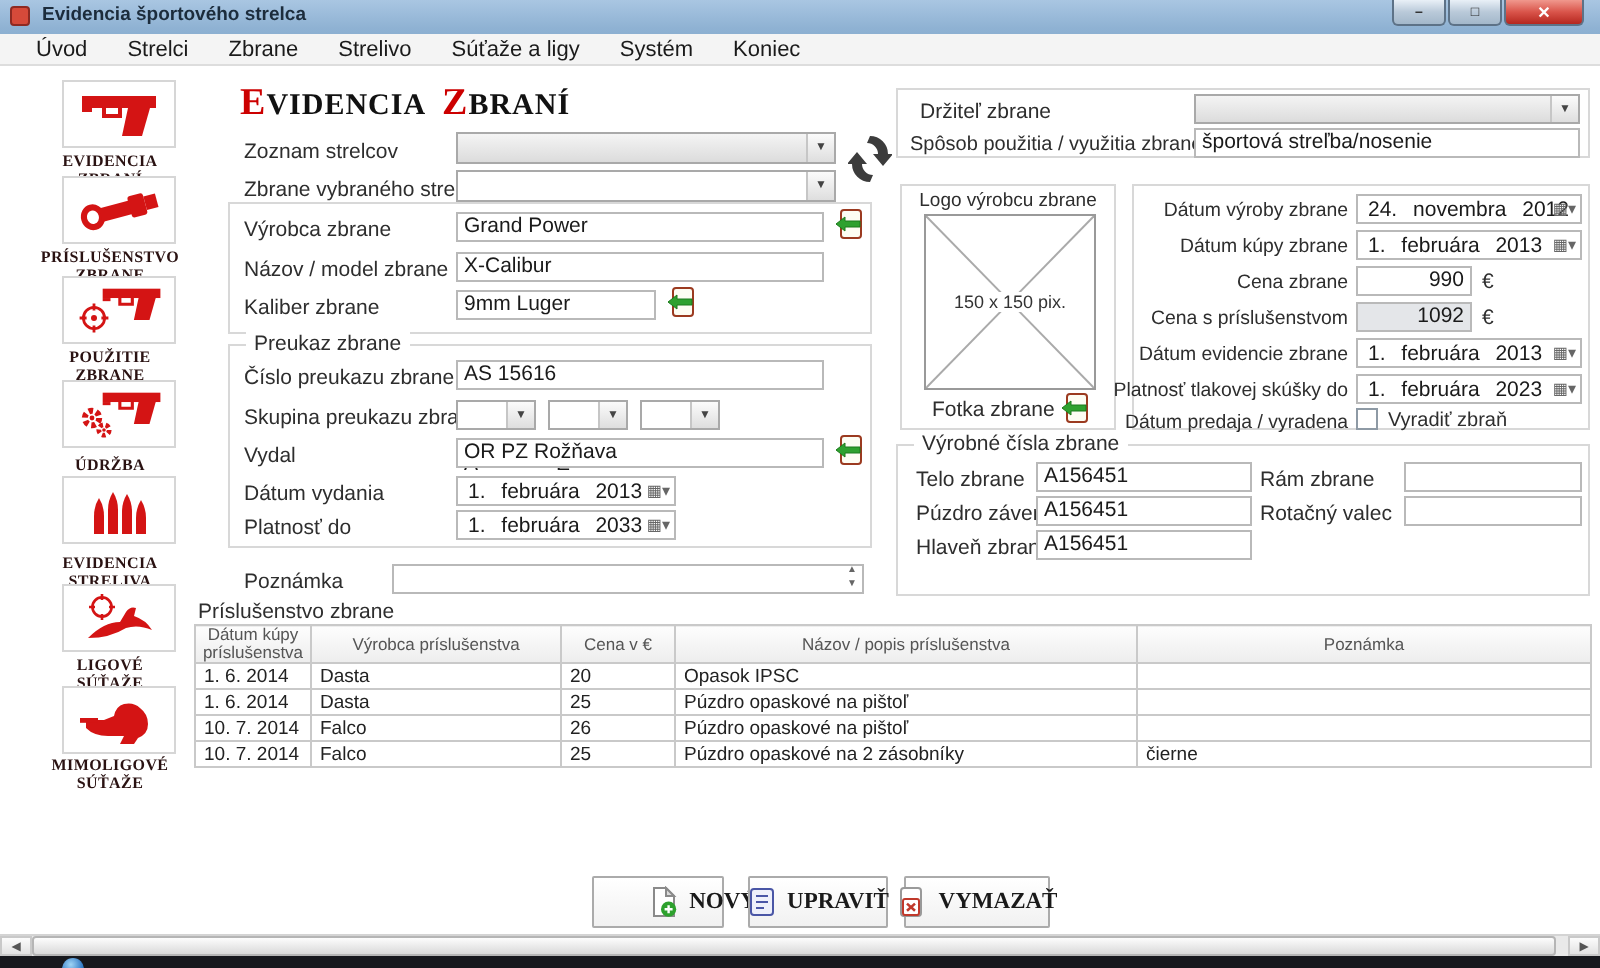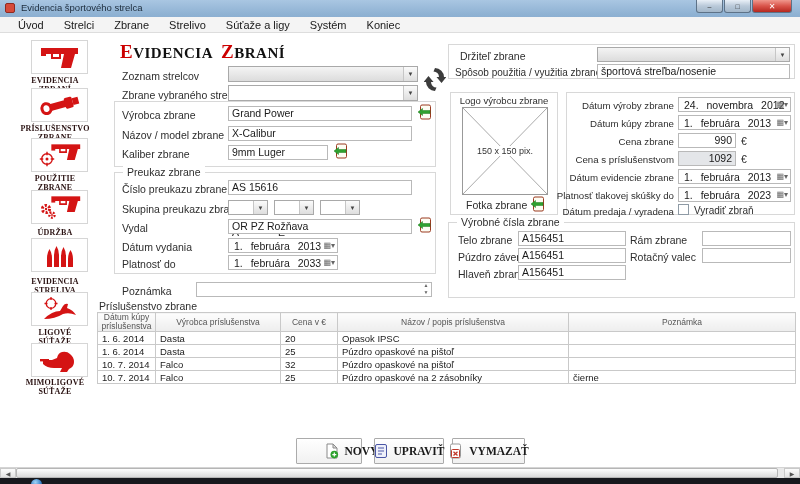--- a/index.html
+++ b/index.html
@@ -2,21 +2,21 @@
 <html><head>
 <meta charset="utf-8">
 <style>
   html,body{margin:0;padding:0;background:#555;}
   *{box-sizing:border-box;}
   .window{position:relative;width:800px;height:484px;background:#fff;overflow:hidden;
           font-family:"Liberation Sans",sans-serif;}
   
   .titlebar{position:absolute;left:0;top:0;right:0;height:32px;
             background:linear-gradient(180deg,#a9c6e2 0%,#8fb2d3 45%,#7da3c8 100%);
-            border-bottom:1px solid #6d90ad;}
+            border-bottom:1px solid #6d90ad;font-weight:bold;}
   .appicon{position:absolute;left:5px;top:3px;width:10px;height:10px;background:#d64a3a;
            border-radius:2px;border:1px solid #8e2a22;}
   .apptitle{position:absolute;left:21px;top:2px;font-size:9.5px;color:#1c2c3c;}
   .winbtns{position:absolute;right:8px;top:0;display:flex;}
   .winbtn{height:13px;border:1px solid #5d7287;border-top:none;border-radius:0 0 3px 3px;
           background:linear-gradient(#e9f0f7,#b9c9d9 50%,#a3b7ca);
           display:flex;align-items:center;justify-content:center;
           font-size:7px;color:#2a2a2a;margin-left:1px;}
   .winbtn.min,.winbtn.max{width:27px;}
   .winbtn.close{width:40px;background:linear-gradient(#f0988d,#d9544a 50%,#b5271f);color:#fff;font-size:8px;}
@@ -433,21 +433,21 @@
       <tr>
         <td>1. 6. 2014</td>
         <td>Dasta</td>
         <td>25</td>
         <td>Púzdro opaskové na pištoľ</td>
         <td></td>
       </tr>
       <tr>
         <td>10. 7. 2014</td>
         <td>Falco</td>
-        <td>32</td>
+        <td>26</td>
         <td>Púzdro opaskové na pištoľ</td>
         <td></td>
       </tr>
       <tr>
         <td>10. 7. 2014</td>
         <td>Falco</td>
         <td>25</td>
         <td>Púzdro opaskové na 2 zásobníky</td>
         <td>čierne</td>
       </tr>

